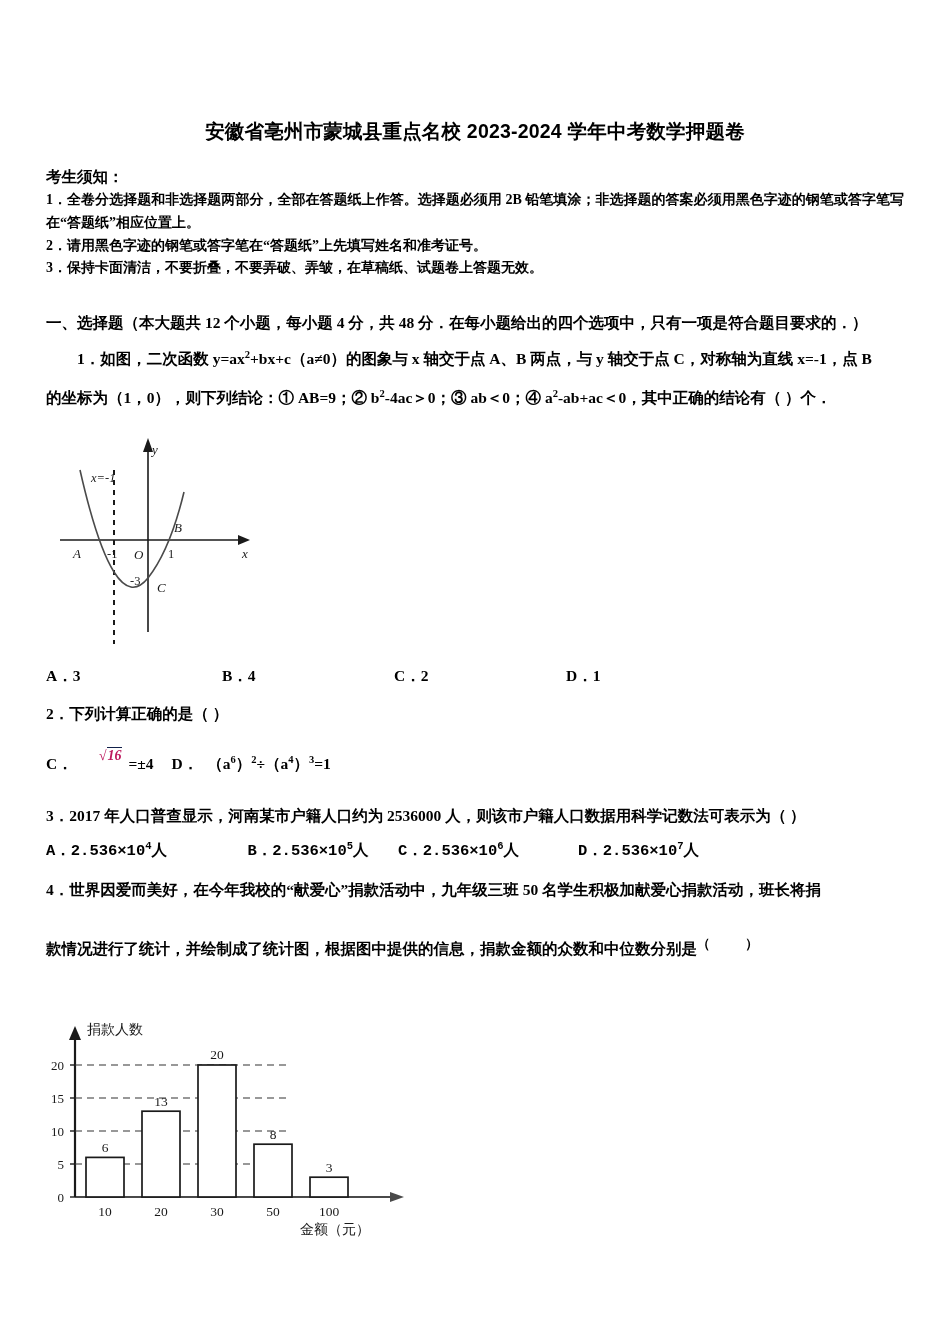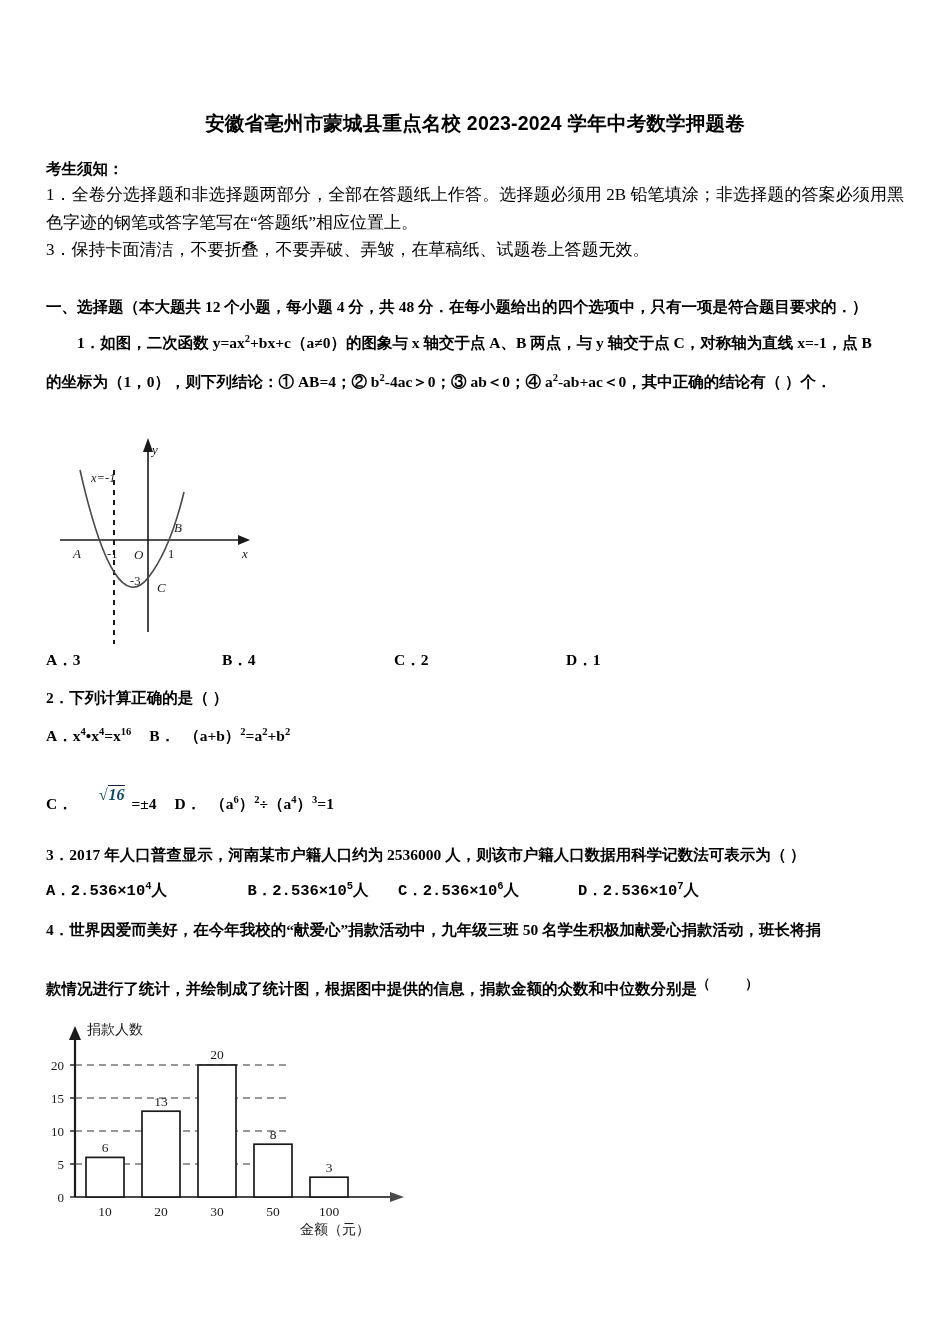--- a/index.html
+++ b/index.html
@@ -15,21 +15,21 @@
     font-family: "Liberation Serif", "DejaVu Serif", serif;
     color: #000000;
     overflow: hidden;
   }
   .page {
     position: absolute;
     left: 0; top: 0;
     width: 950px;
     height: 1344px;
     box-sizing: border-box;
-    padding: 8px 46px;
+    padding: 16px 46px;
   }
 
   
   .doc-title {
     text-align: center;
     font-family: "Liberation Sans", "DejaVu Sans", sans-serif;
     font-weight: bold;
     font-size: 19.5px;
     letter-spacing: 0.2px;
     margin: 0;
@@ -38,22 +38,22 @@
   }
 
   
   .notice-head {
     font-size: 15.5px;
     font-weight: bold;
     margin-top: 22px;
     line-height: 1.55;
   }
   .notice-line {
-    font-size: 17px;
-    font-weight: normal;
+    font-size: 14px;
+    font-weight: bold;
     line-height: 1.62;
     text-align: justify;
   }
 
   
   .section-head {
     font-size: 15.5px;
     font-weight: bold;
     line-height: 1.65;
     margin-top: 30px;
@@ -93,25 +93,25 @@
     line-height: 1.6;
   }
   .gap-md { display: inline-block; width: 18px; }
   .gap-sm { display: inline-block; width: 9px; }
 
   sup { font-size: 0.68em; vertical-align: super; line-height: 0; }
   .sqrt-box {
     display: inline-block;
     position: relative;
     top: -9px;
-    color: #0c4a6e;
+    color: #be185d;
     font-family: "Liberation Serif", serif;
     font-style: italic;
-    font-size: 16px;
-    margin: 16px 6px 0 26px;
+    font-size: 14px;
+    margin: 0 6px 0 26px;
   }
   .sqrt-box .rad {
     border-top: 1.3px solid #11204a;
     padding: 0 1px 0 0;
     margin-left: 1px;
   }
   .paren-sup {
     font-size: 13px;
     vertical-align: super;
     line-height: 0;
@@ -138,29 +138,30 @@
 </style>
 </head>
 <body>
 
 <div class="page">
 
   <div class="doc-title">安徽省亳州市蒙城县重点名校 2023-2024 学年中考数学押题卷</div>
 
   <div class="notice-head">考生须知：</div>
   <div class="notice-line">1．全卷分选择题和非选择题两部分，全部在答题纸上作答。选择题必须用 2B 铅笔填涂；非选择题的答案必须用黑色字迹的钢笔或答字笔写在“答题纸”相应位置上。</div>
+  <div class="notice-line">2．请用黑色字迹的钢笔或答字笔在“答题纸”上先填写姓名和准考证号。</div>
   <div class="notice-line">3．保持卡面清洁，不要折叠，不要弄破、弄皱，在草稿纸、试题卷上答题无效。</div>
 
   <div class="section-head">一、选择题（本大题共 12 个小题，每小题 4 分，共 48 分．在每小题给出的四个选项中，只有一项是符合题目要求的．）</div>
 
   <div class="q q-stem">
     <span>1．</span><span>如图，二次函数 y=ax</span><sup>2</sup><span>+bx+c（a≠0）的图象与 x 轴交于点 A、B 两点，与 y 轴交于点 C，对称轴为直线 x=-1，点 B</span>
   </div>
   <div class="q" style="margin-top:14px;">
-    <span>的坐标为（1，0），则下列结论：① AB=4；② b</span><sup>2</sup><span>-4ac＞0；③ ab＜0；④ a</span><sup>2</sup><span>-ab+ac＜0，其中正确的结论有（    ）个．</span>
+    <span>的坐标为（1，0），则下列结论：① AB=9；② b</span><sup>2</sup><span>-4ac＞0；③ ab＜0；④ a</span><sup>2</sup><span>-ab+ac＜0，其中正确的结论有（    ）个．</span>
   </div>
 
   <div class="fig-parabola">
     <svg width="250" height="232" viewBox="0 0 250 232">
 
       <line x1="8" y1="108" x2="186" y2="108" stroke="#1a1a1a" stroke-width="1.6"></line>
       <polygon points="186,103 198,108 186,113" fill="#1a1a1a"></polygon>
 
       <line x1="96" y1="200" x2="96" y2="20" stroke="#1a1a1a" stroke-width="1.6"></line>
       <polygon points="91,20 96,6 101,20" fill="#1a1a1a"></polygon>
@@ -186,23 +187,20 @@
     <span class="op-a"><span>A．</span><span>3</span></span>
     <span class="op-b"><span>B．</span><span>4</span></span>
     <span class="op-c"><span>C．</span><span>2</span></span>
     <span><span>D．</span><span>1</span></span>
   </div>
 
   <div class="q" style="margin-top:14px;">
     <span>2．</span><span>下列计算正确的是（    ）</span>
   </div>
 
-  <div class="opt-line">
-    <span><span>A．</span><span>x</span><sup>4</sup><span>•x</span><sup>4</sup><span>=x</span><sup>16</sup></span><span class="gap-md"></span><span><span>B．</span><span class="gap-sm"></span><span>（a+b）</span><sup>2</sup><span>=a</span><sup>2</sup><span>+b</span><sup>2</sup></span>
-  </div>
 
   <div class="opt-line" style="margin-top:26px;">
     <span><span>C．</span><span class="sqrt-box">√<span class="rad">16</span></span><span>=±4</span></span><span class="gap-md"></span><span><span>D．</span><span class="gap-sm"></span><span>（a</span><sup>6</sup><span>）</span><sup>2</sup><span>÷（a</span><sup>4</sup><span>）</span><sup>3</sup><span>=1</span></span>
   </div>
 
   <div class="q q-stem2" style="margin-top:26px;">
     <span>3．</span><span>2017 年人口普查显示，河南某市户籍人口约为 2536000 人，则该市户籍人口数据用科学记数法可表示为（    ）</span>
   </div>
 
   <div class="opts opts-q3">

